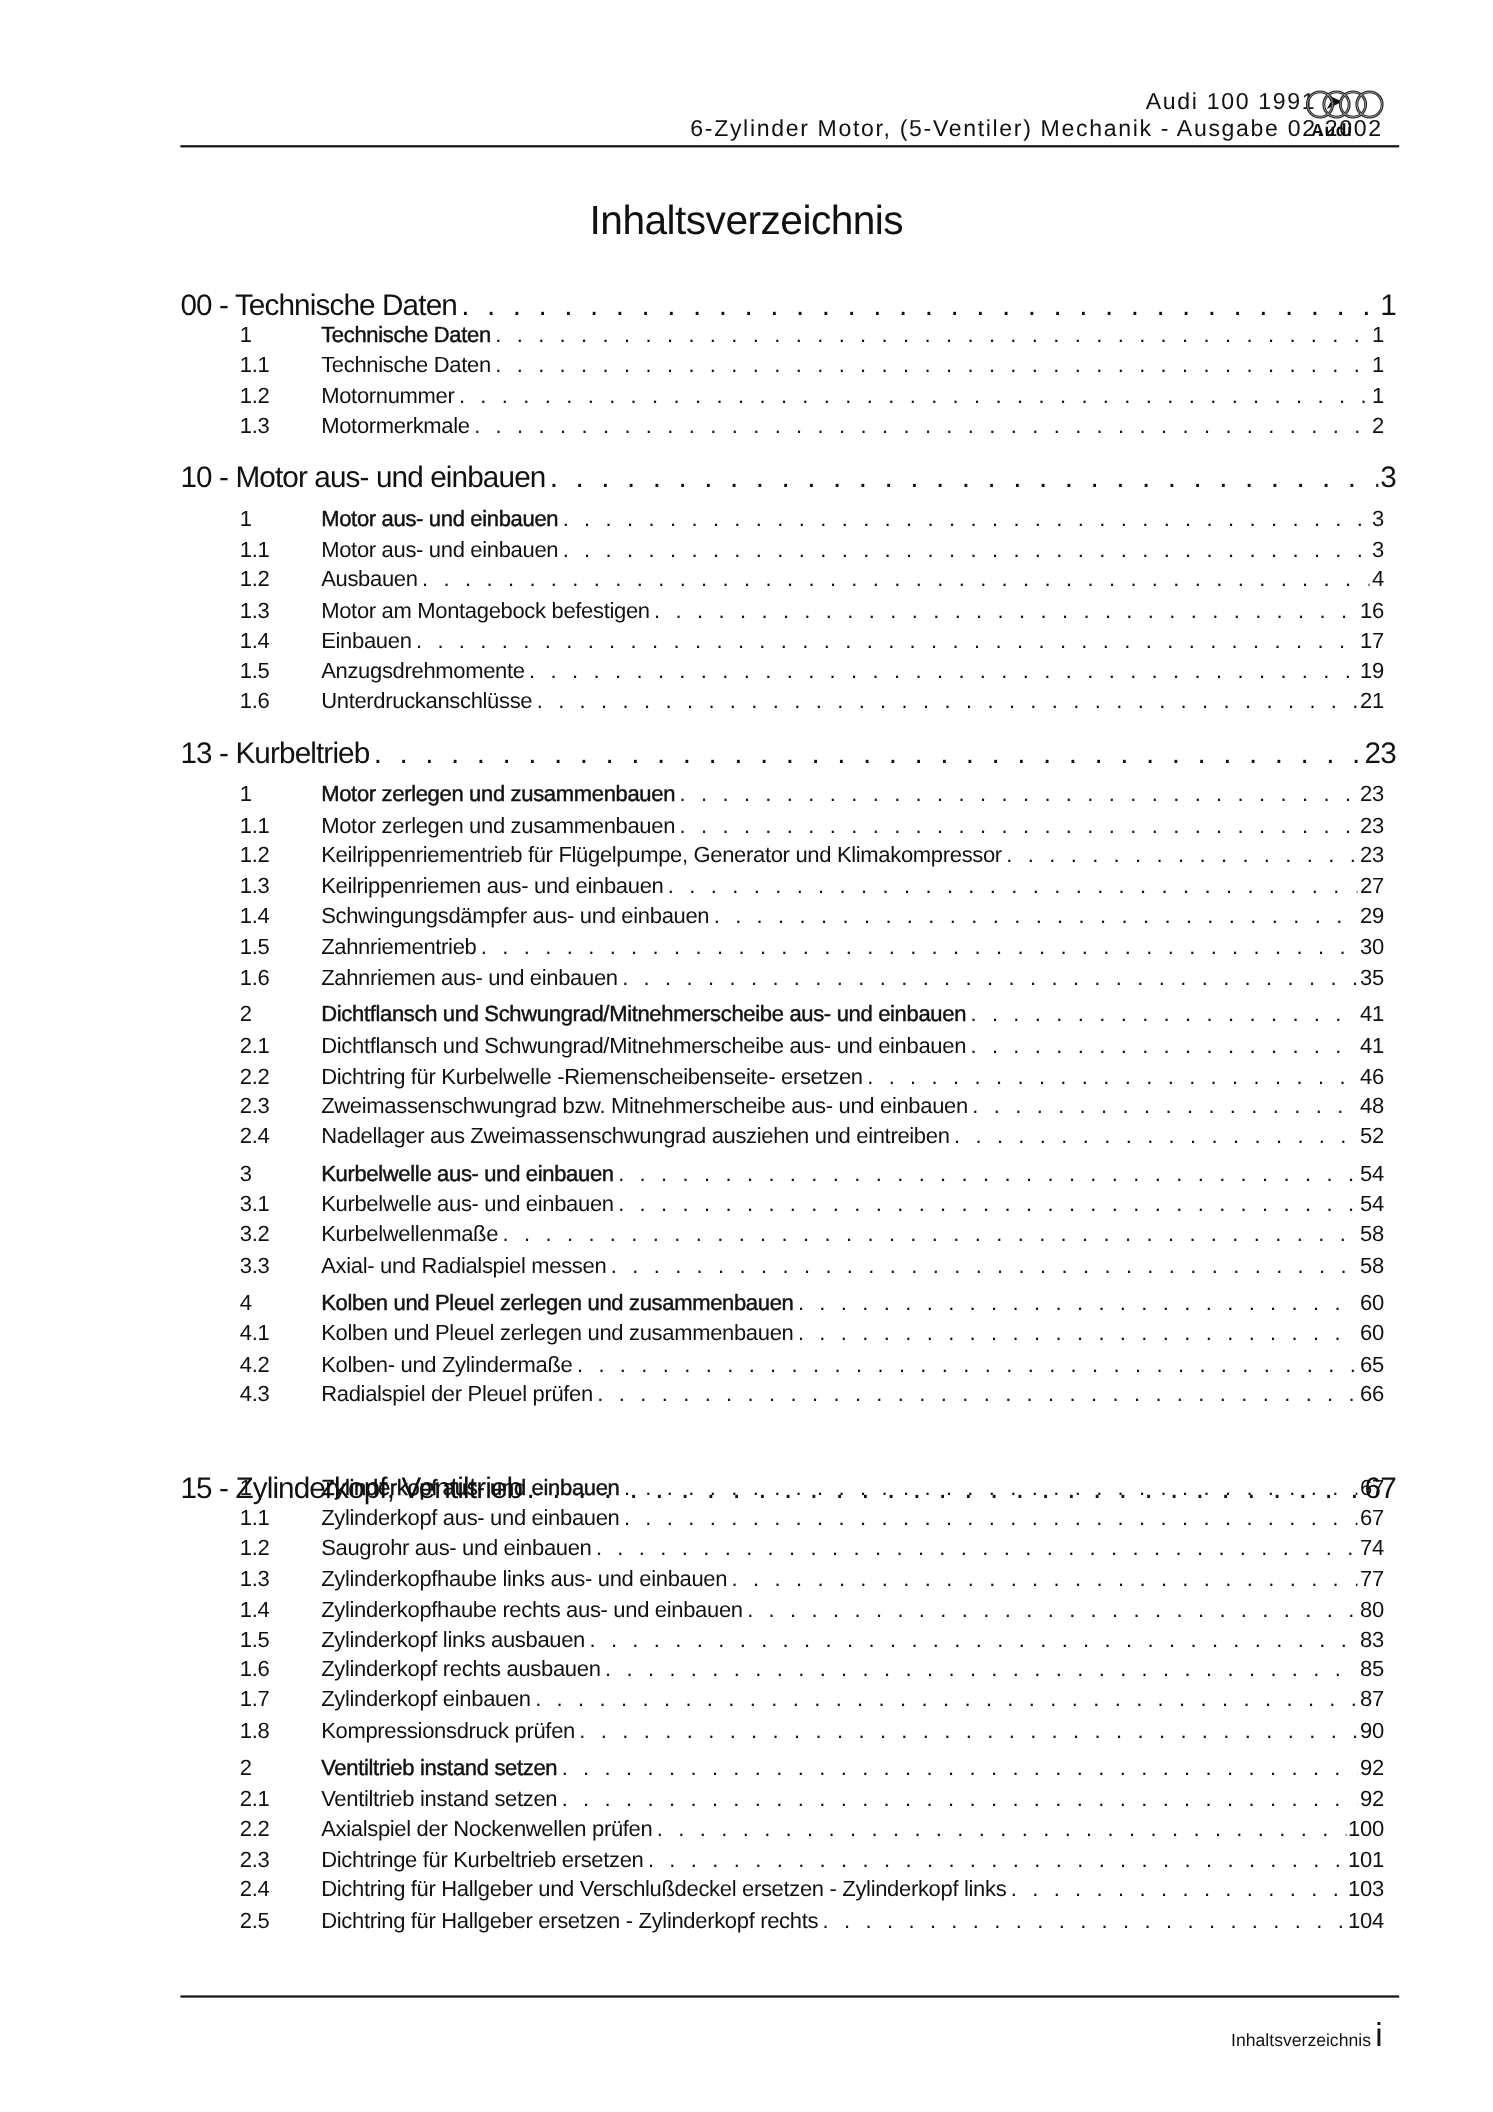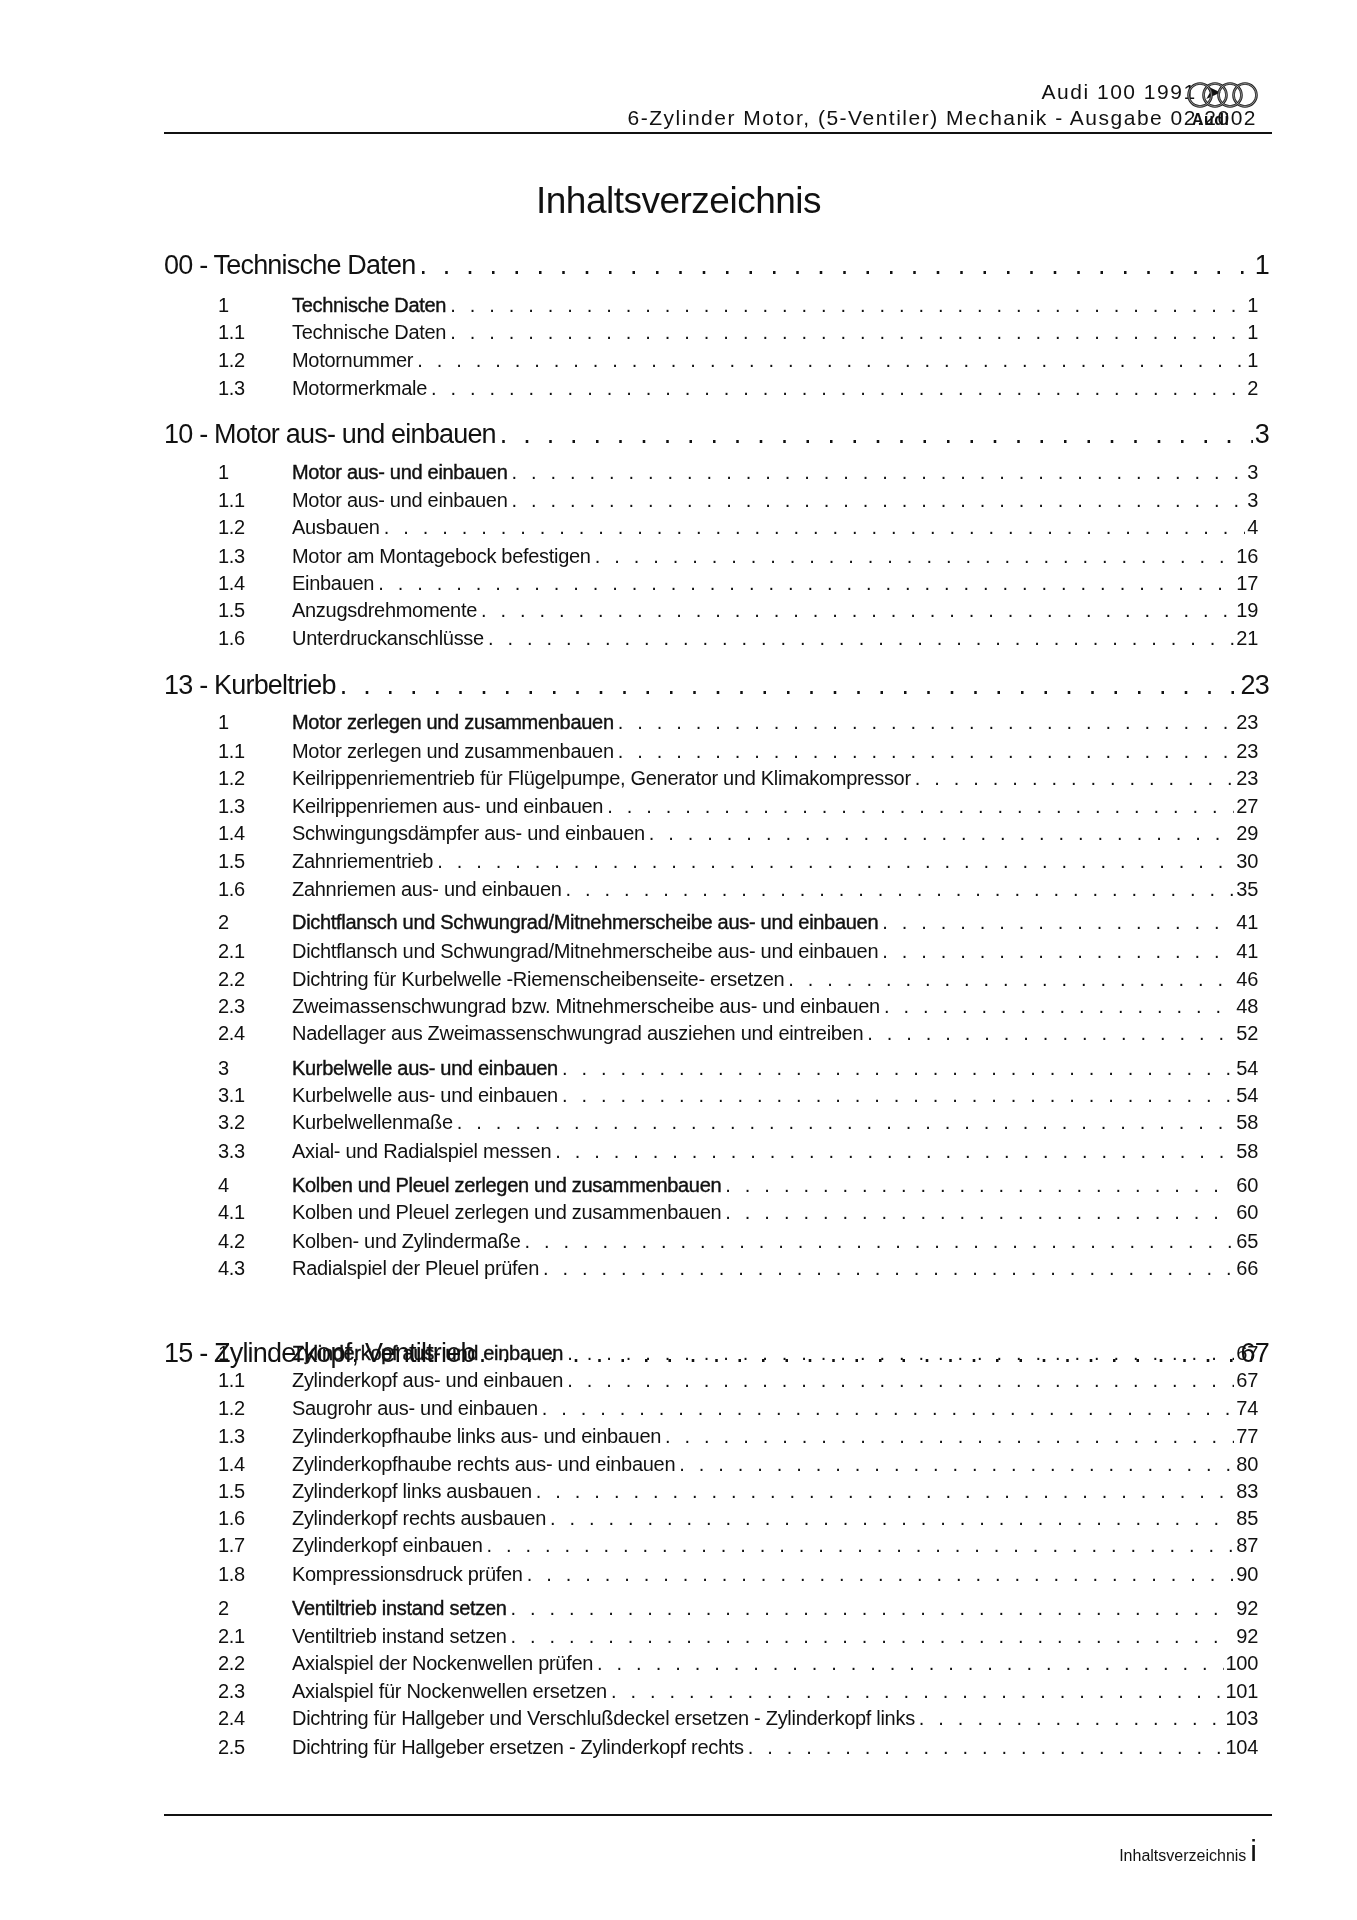--- a/index.html
+++ b/index.html
@@ -42,21 +42,21 @@
     <circle cx="44" cy="15" r="11.5"></circle>
     <circle cx="59" cy="15" r="11.5"></circle>
   </g>
 </svg>
 <div class="audi-word">Audi</div>
 <div class="rule-top"></div>
 
 <div class="title">Inhaltsverzeichnis</div>
 
 <div id="toc">
-    <div class="row chap" style="top: 250px;">
+    <div class="row chap" style="top: 262px;">
       <span class="txt">00 - Technische Daten</span>
       <span class="dots">. . . . . . . . . . . . . . . . . . . . . . . . . . . . . . . . . . . . . . . . . . . . . . . . . . . . . . . . . . . . . . . . . . . . . . . . . . . . . . . . . . . . . . . . . . . . . . . . . . . . . . . . . . . . . . . . . . . . . . . .</span>
       <span class="pg">1</span>
     </div>
     <div class="row entry bold" style="top: 294px;">
       <span class="num">1</span>
       <span class="txt">Technische Daten</span>
       <span class="dots">. . . . . . . . . . . . . . . . . . . . . . . . . . . . . . . . . . . . . . . . . . . . . . . . . . . . . . . . . . . . . . . . . . . . . . . . . . . . . . . . . . . . . . . . . . . . . . . . . . . . . . . . . . . . . . . . . . . . . . . .</span>
       <span class="pg">1</span>
     </div>
@@ -322,21 +322,21 @@
       <span class="pg">92</span>
     </div>
     <div class="row entry" style="top: 1652px;">
       <span class="num">2.2</span>
       <span class="txt">Axialspiel der Nockenwellen prüfen</span>
       <span class="dots">. . . . . . . . . . . . . . . . . . . . . . . . . . . . . . . . . . . . . . . . . . . . . . . . . . . . . . . . . . . . . . . . . . . . . . . . . . . . . . . . . . . . . . . . . . . . . . . . . . . . . . . . . . . . . . . . . . . . . . . .</span>
       <span class="pg">100</span>
     </div>
     <div class="row entry" style="top: 1680px;">
       <span class="num">2.3</span>
-      <span class="txt">Axialspiel für Nockenwellen ersetzen</span>
+      <span class="txt">Dichtringe für Kurbeltrieb ersetzen</span>
       <span class="dots">. . . . . . . . . . . . . . . . . . . . . . . . . . . . . . . . . . . . . . . . . . . . . . . . . . . . . . . . . . . . . . . . . . . . . . . . . . . . . . . . . . . . . . . . . . . . . . . . . . . . . . . . . . . . . . . . . . . . . . . .</span>
       <span class="pg">101</span>
     </div>
     <div class="row entry" style="top: 1707px;">
       <span class="num">2.4</span>
       <span class="txt">Dichtring für Hallgeber und Verschlußdeckel ersetzen - Zylinderkopf links</span>
       <span class="dots">. . . . . . . . . . . . . . . . . . . . . . . . . . . . . . . . . . . . . . . . . . . . . . . . . . . . . . . . . . . . . . . . . . . . . . . . . . . . . . . . . . . . . . . . . . . . . . . . . . . . . . . . . . . . . . . . . . . . . . . .</span>
       <span class="pg">103</span>
     </div>
     <div class="row entry" style="top: 1734px; align-items: center;">

